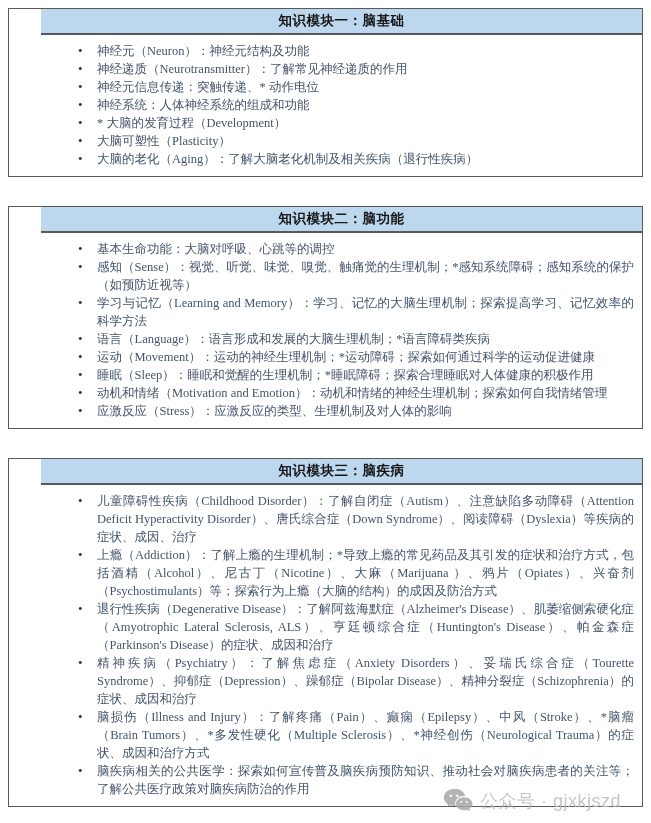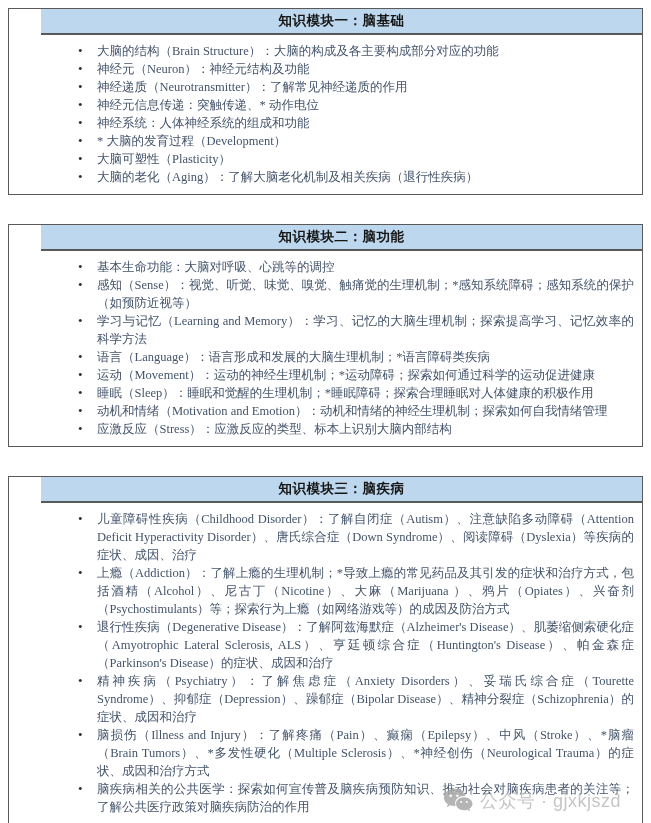--- a/index.html
+++ b/index.html
@@ -75,50 +75,49 @@
   .wechat-icon svg { display: block; }
 </style>
 </head>
 <body>
 
 <div class="page">
 
   <div class="module">
     <div class="module-header">知识模块一：脑基础</div>
     <ul class="module-list">
-        <li>大脑的结构（Brain Structure）：大脑的构成及各主要构成部分对应的功能</li>
         <li>神经元（Neuron）：神经元结构及功能</li>
         <li>神经递质（Neurotransmitter）：了解常见神经递质的作用</li>
         <li>神经元信息传递：突触传递、* 动作电位</li>
         <li>神经系统：人体神经系统的组成和功能</li>
         <li>* 大脑的发育过程（Development）</li>
         <li>大脑可塑性（Plasticity）</li>
         <li>大脑的老化（Aging）：了解大脑老化机制及相关疾病（退行性疾病）</li>
       </ul>
   </div>
 
   <div class="module">
     <div class="module-header">知识模块二：脑功能</div>
     <ul class="module-list">
         <li>基本生命功能：大脑对呼吸、心跳等的调控</li>
         <li>感知（Sense）：视觉、听觉、味觉、嗅觉、触痛觉的生理机制；*感知系统障碍；感知系统的保护（如预防近视等）</li>
         <li>学习与记忆（Learning and Memory）：学习、记忆的大脑生理机制；探索提高学习、记忆效率的科学方法</li>
         <li>语言（Language）：语言形成和发展的大脑生理机制；*语言障碍类疾病</li>
         <li>运动（Movement）：运动的神经生理机制；*运动障碍；探索如何通过科学的运动促进健康</li>
         <li>睡眠（Sleep）：睡眠和觉醒的生理机制；*睡眠障碍；探索合理睡眠对人体健康的积极作用</li>
         <li>动机和情绪（Motivation and Emotion）：动机和情绪的神经生理机制；探索如何自我情绪管理</li>
-        <li>应激反应（Stress）：应激反应的类型、标本上识别大脑内部结构</li>
+        <li>应激反应（Stress）：应激反应的类型、生理机制及对人体的影响</li>
       </ul>
   </div>
 
   <div class="module">
     <div class="module-header">知识模块三：脑疾病</div>
     <ul class="module-list">
         <li>儿童障碍性疾病（Childhood Disorder）：了解自闭症（Autism）、注意缺陷多动障碍（Attention Deficit Hyperactivity Disorder）、唐氏综合症（Down Syndrome）、阅读障碍（Dyslexia）等疾病的症状、成因、治疗</li>
-        <li>上瘾（Addiction）：了解上瘾的生理机制；*导致上瘾的常见药品及其引发的症状和治疗方式，包括酒精（Alcohol）、尼古丁（Nicotine）、大麻（Marijuana ）、鸦片（Opiates）、兴奋剂（Psychostimulants）等；探索行为上瘾（如网络游戏等）的成因及防治方式</li>
+        <li>上瘾（Addiction）：了解上瘾的生理机制；*导致上瘾的常见药品及其引发的症状和治疗方式，包括酒精（Alcohol）、尼古丁（Nicotine）、大麻（Marijuana ）、鸦片（Opiates）、兴奋剂（Psychostimulants）等；探索行为上瘾（大脑的结构）的成因及防治方式</li>
         <li>退行性疾病（Degenerative Disease）：了解阿兹海默症（Alzheimer's Disease）、肌萎缩侧索硬化症（Amyotrophic Lateral Sclerosis, ALS）、亨廷顿综合症（Huntington's Disease）、帕金森症（Parkinson's Disease）的症状、成因和治疗</li>
         <li>精神疾病（Psychiatry）：了解焦虑症（Anxiety Disorders）、妥瑞氏综合症（Tourette Syndrome）、抑郁症（Depression）、躁郁症（Bipolar Disease）、精神分裂症（Schizophrenia）的症状、成因和治疗</li>
         <li>脑损伤（Illness and Injury）：了解疼痛（Pain）、癫痫（Epilepsy）、中风（Stroke）、*脑瘤（Brain Tumors）、*多发性硬化（Multiple Sclerosis）、*神经创伤（Neurological Trauma）的症状、成因和治疗方式</li>
         <li>脑疾病相关的公共医学：探索如何宣传普及脑疾病预防知识、推动社会对脑疾病患者的关注等；了解公共医疗政策对脑疾病防治的作用</li>
       </ul>
   </div>
 
 </div>
 
 <div class="watermark">

